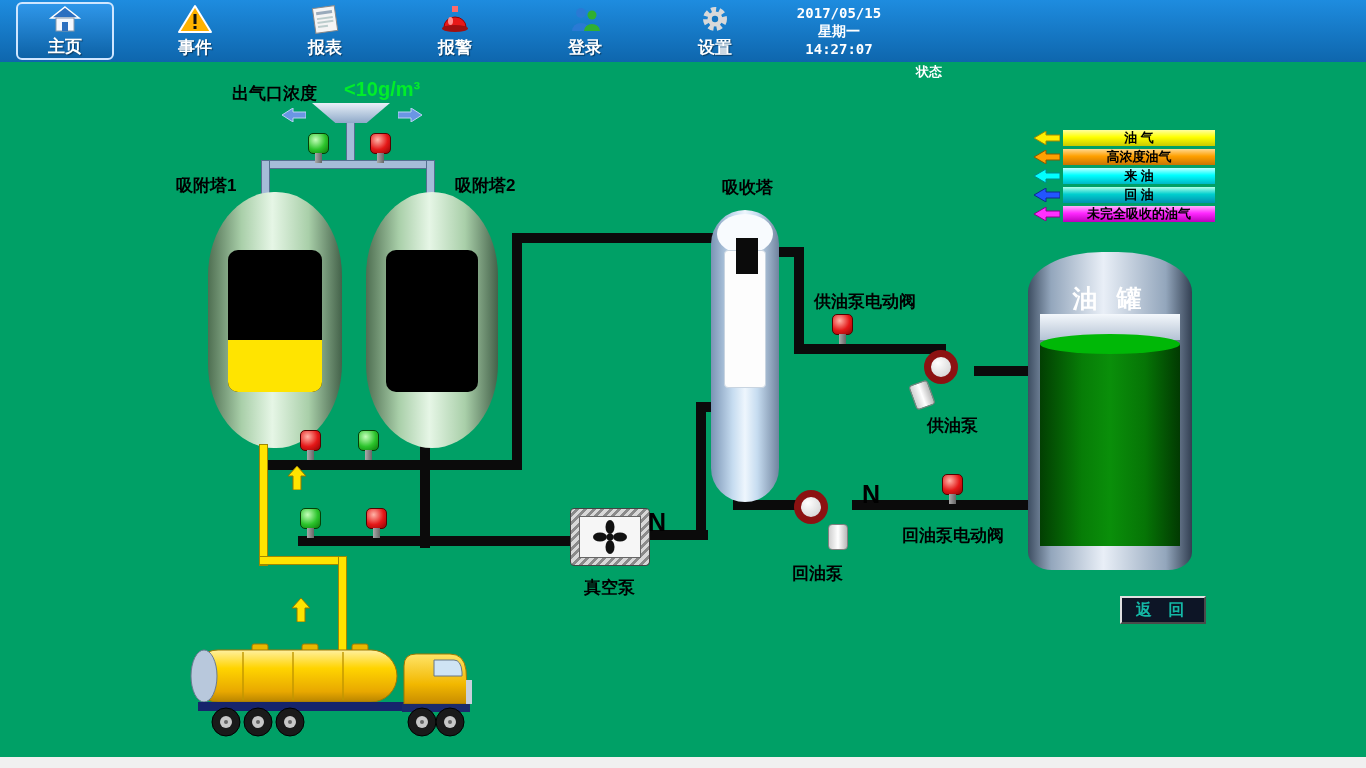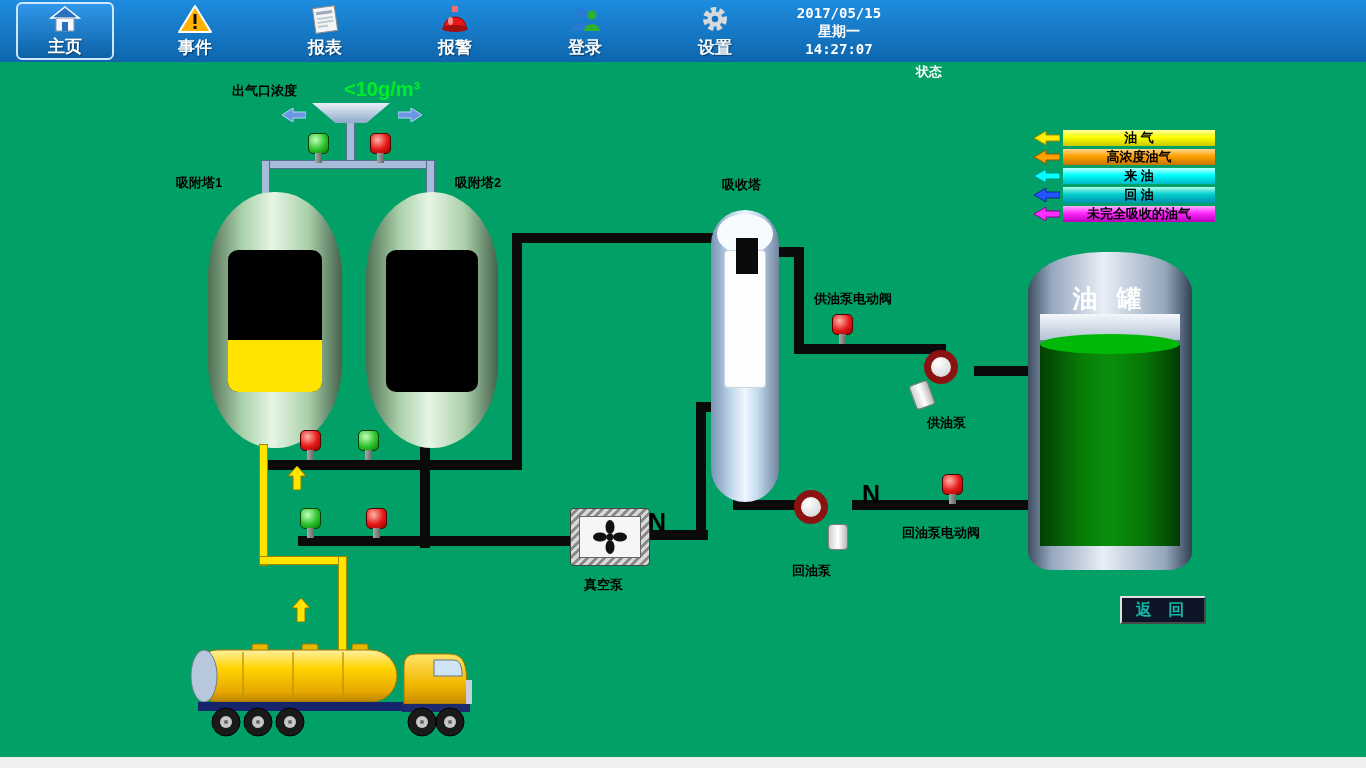--- a/index.html
+++ b/index.html
@@ -21,21 +21,21 @@
     font-weight:bold; font-size:14px; text-align:center; display:flex; flex-direction:column; justify-content:center; line-height:1.3; }
   .comm { width:62px; display:flex; flex-direction:column; align-items:center; justify-content:center;
     color:#fff; font-weight:bold; font-size:13px; line-height:1.2;gap:32px; }
   .comm-sphere { width:18px; height:18px; border-radius:50%;
     background:radial-gradient(circle at 35% 30%,#fff,#cfd4dc 55%,#878d98); margin:1px 0; }
 
   .canvas-bg { position:absolute; left:0; top:62px; width:1366px; height:695px; background:#00a066; }
   .bottom-strip { position:absolute; left:0; top:757px; width:1366px; height:11px; background:#f0f0f0; }
 
   
-  .plabel { position:absolute; font-weight:bold; font-size:13px; color:#000; white-space:nowrap; z-index:6; }
+  .plabel { position:absolute; font-weight:bold; font-size:17px; color:#000; white-space:nowrap; z-index:6; }
   .out-val { color:#00ee2a; font-size:20px; }
   .pipe { position:absolute; background:#0b0b0b; z-index:1; }
   .pipe-blue { position:absolute; background:#a6bcd8; border:1px solid #55708f; z-index:1; }
   .pipe-yellow { position:absolute; background:#ffe400; border:1px solid #a08800; z-index:2; }
 
   .valve { position:absolute; width:21px; height:21px; border-radius:5px; z-index:4; cursor:pointer; }
   .valve.red { background:radial-gradient(circle at 35% 30%,#ffb4a8,#e41818 55%,#8e0404); border:1px solid #550000; }
   .valve.green { background:radial-gradient(circle at 35% 30%,#c4ffba,#2cc42c 55%,#0a7a0a); border:1px solid #064006; }
   .valve::after { content:""; position:absolute; left:6px; top:19px; width:7px; height:10px;
     background:linear-gradient(90deg,#aaa,#666); }

